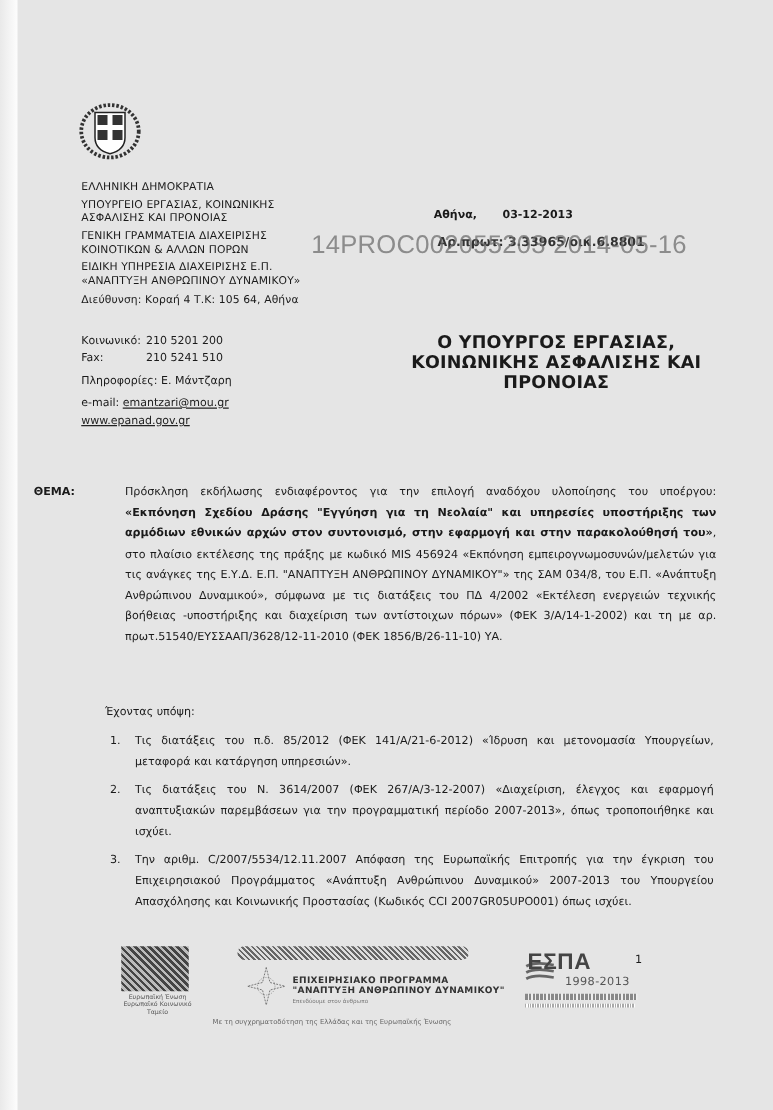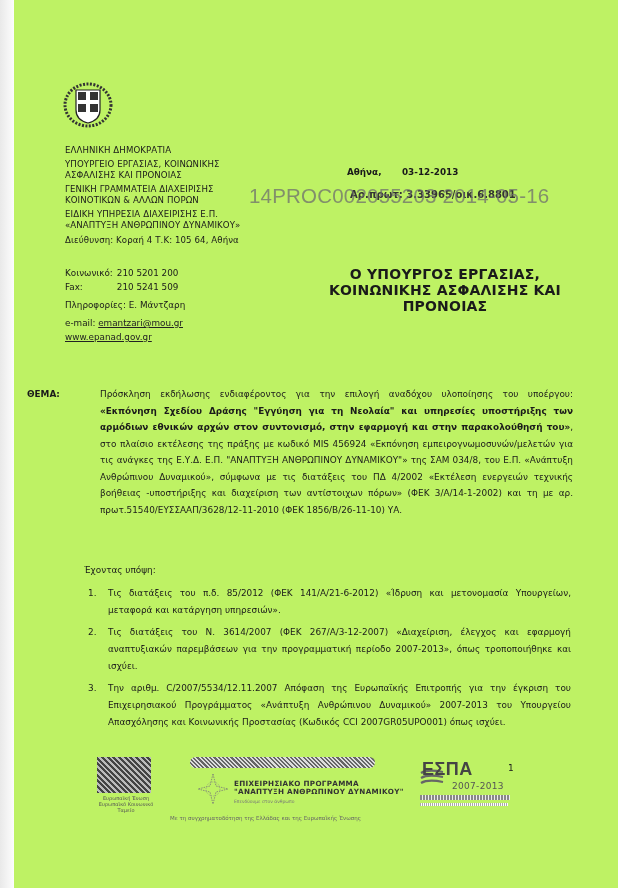--- a/index.html
+++ b/index.html
@@ -1,17 +1,17 @@
 <!DOCTYPE html>
 <html><head>
 <meta charset="utf-8">
 <style>
   html, body { margin:0; padding:0; background:#ffffff; }
   body { width:618px; height:888px; position:relative; overflow:hidden; font-family:"DejaVu Sans", sans-serif; color:#1a1a1a; }
-  .page { position:absolute; left:0; top:0; width:618px; height:888px; background:#bef264; }
+  .page { position:absolute; left:0; top:0; width:618px; height:888px; background:#e5e5e5; }
   .scan-edge { position:absolute; left:0; top:0; width:14px; height:888px; background:linear-gradient(to right,#e9e9e9,#fdfdfd); }
 
   .emblem { position:absolute; left:63px; top:82px; width:50px; height:46px; }
 
   .hdr { position:absolute; left:65px; font-size:8.6px; line-height:11px; letter-spacing:0.1px; }
   .hdr div { white-space:nowrap; }
 
   .date-block { position:absolute; left:347px; top:167px; font-size:8.8px; font-weight:bold; }
   .date-block .city { display:inline-block; width:55px; }
   .protocol { position:absolute; left:350px; top:189px; font-size:10px; font-weight:bold; color:#333; white-space:nowrap; }
@@ -78,21 +78,21 @@
   </div>
 
   <div class="date-block">
     <span class="city">Αθήνα,</span><span>03-12-2013</span>
   </div>
   <div class="protocol">Αρ.πρωτ: 3.33965/οικ.6.8801</div>
   <div class="watermark">14PROC002055203 2014-05-16</div>
 
   <div class="contact" style="top:266px;">
     <div><span class="lbl">Κοινωνικό:</span> <span>210 5201 200</span></div>
-    <div><span class="lbl">Fax:</span> <span>210 5241 509</span></div>
+    <div><span class="lbl">Fax:</span> <span>210 5241 510</span></div>
     <div style="margin-top:4px;">Πληροφορίες: Ε. Μάντζαρη</div>
     <div style="margin-top:4px;"><span>e-mail:</span> <span class="link">emantzari@mou.gr</span></div>
     <div class="link">www.epanad.gov.gr</div>
   </div>
 
   <div class="recipient">
     <div>Ο ΥΠΟΥΡΓΟΣ ΕΡΓΑΣΙΑΣ,</div>
     <div>ΚΟΙΝΩΝΙΚΗΣ ΑΣΦΑΛΙΣΗΣ ΚΑΙ</div>
     <div>ΠΡΟΝΟΙΑΣ</div>
   </div>
@@ -136,17 +136,17 @@
     <div>"ΑΝΑΠΤΥΞΗ ΑΝΘΡΩΠΙΝΟΥ ΔΥΝΑΜΙΚΟΥ"</div>
   </div>
   <div class="op-sub">Επενδύουμε στον άνθρωπο</div>
   <div class="cofund">Με τη συγχρηματοδότηση της Ελλάδας και της Ευρωπαϊκής Ένωσης</div>
   <svg class="espa-waves" viewBox="0 0 24 22">
     <path d="M1 6 Q8 2 23 5" stroke="#666" stroke-width="2.2" fill="none"></path>
     <path d="M1 11 Q8 7 23 10" stroke="#666" stroke-width="2.2" fill="none"></path>
     <path d="M1 16 Q8 12 23 15" stroke="#666" stroke-width="2.2" fill="none"></path>
   </svg>
   <div class="espa-logo">ΕΣΠΑ</div>
-  <div class="espa-years">2007-2013</div>
+  <div class="espa-years">1998-2013</div>
   <div class="espa-small"></div>
   <div class="espa-small2"></div>
   <div class="page-num">1</div>
 </div>
 
 </body></html>

